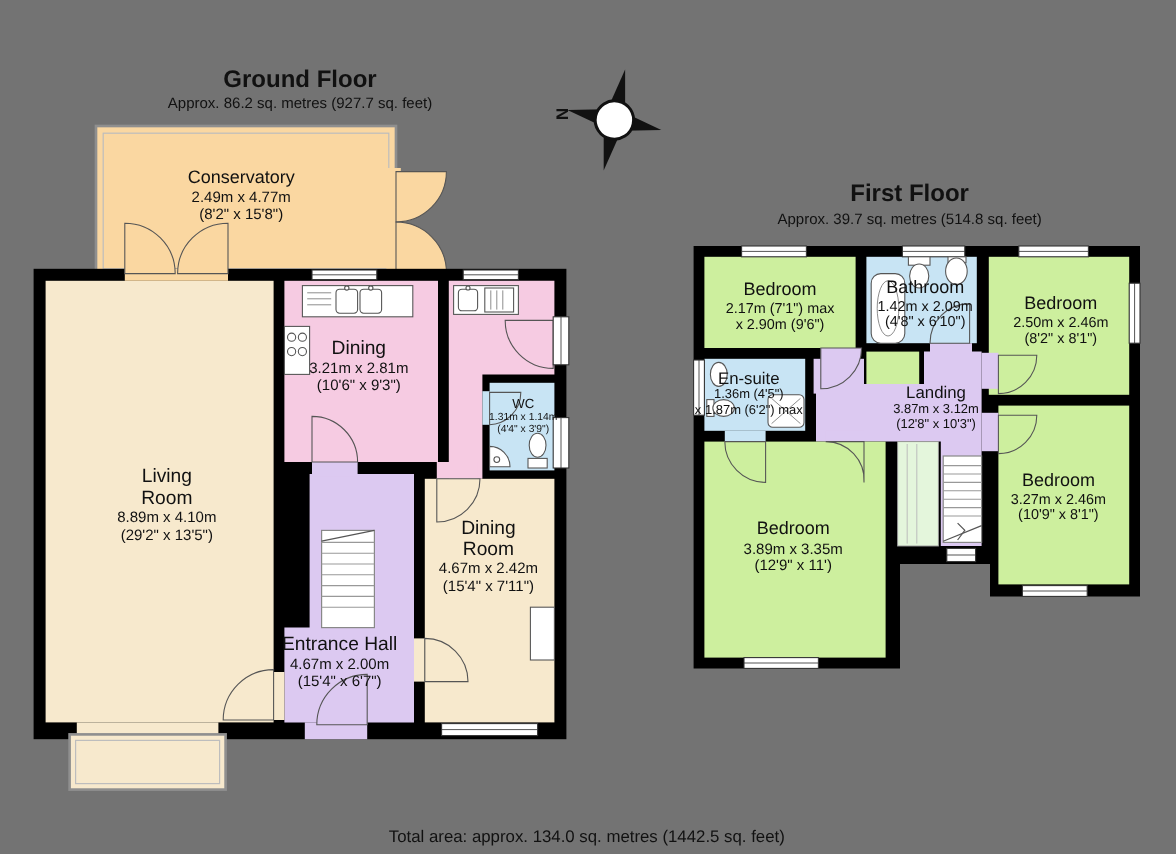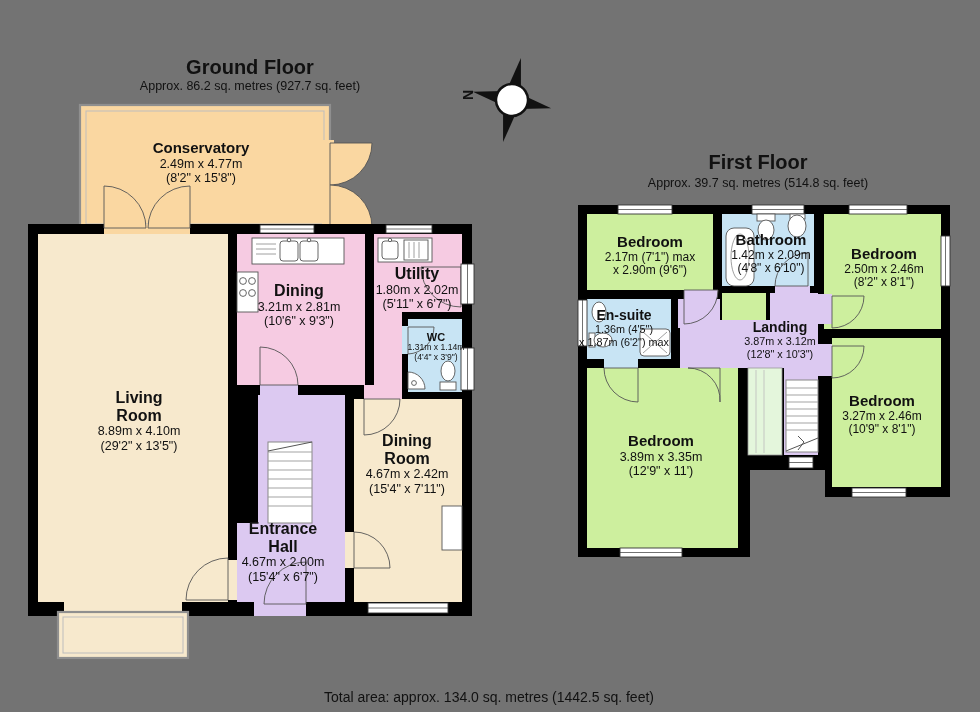--- a/index.html
+++ b/index.html
@@ -12,21 +12,21 @@
   .f-green{fill:var(--green)} .f-palegreen{fill:var(--palegreen)}
   .door{stroke:#555;stroke-width:0.9;}
   .fixture{fill:#fff;stroke:#555;stroke-width:0.9;}
   .fixline{stroke:#888;stroke-width:0.8;fill:none;}
   .win{fill:#fff;stroke:#333;stroke-width:0.9;}
   .winline{stroke:#333;stroke-width:0.7;}
   .thinwall2{fill:none;stroke:#bdbdbd;stroke-width:1;}
   .stairs{fill:#fff;stroke:#888;stroke-width:1;}
   .tread{stroke:#999;stroke-width:0.9;fill:none;}
   .lbl{position:absolute;transform:translate(-50%,-50%);text-align:center;white-space:nowrap;}
-  .rname{font-weight:bold;font-size:15px;line-height:1.1;}
+  .rname{font-weight:normal;font-size:15px;line-height:1.1;}
   .rdim{font-size:12.5px;line-height:1.16;}
   .wrapname .rname{white-space:normal;margin:0 auto;}
   .lbl-lg .rname{font-size:16px;}
   .lbl-md .rdim{font-size:12px;}
   .lbl-sm .rname{font-size:14px;} .lbl-sm .rdim{font-size:10.8px;}
   .lbl-xs .rname{font-size:11px;} .lbl-xs .rdim{font-size:8.6px;line-height:1.12;}
   .floor-title{position:absolute;transform:translate(-50%,-50%);font-weight:bold;font-size:20px;white-space:nowrap;}
   .floor-sub{position:absolute;transform:translate(-50%,-50%);font-size:12.5px;white-space:nowrap;}
   .footer{position:absolute;transform:translate(-50%,-50%);font-size:14px;white-space:nowrap;}
   .north{position:absolute;transform:translate(-50%,-50%) rotate(-90deg);font-weight:bold;font-size:14px;}
@@ -247,25 +247,20 @@
     <div class="rdim">2.49m x 4.77m</div>
     <div class="rdim">(8'2" x 15'8")</div>
   </div>
 
   <div class="lbl lbl-lg" style="left:299px;top:305px">
     <div class="rname">Dining</div>
     <div class="rdim">3.21m x 2.81m</div>
     <div class="rdim">(10'6" x 9'3")</div>
   </div>
 
-  <div class="lbl lbl-lg" style="left:417px;top:288px">
-    <div class="rname">Utility</div>
-    <div class="rdim">1.80m x 2.02m</div>
-    <div class="rdim">(5'11" x 6'7")</div>
-  </div>
 
   <div class="lbl lbl-xs" style="left:436px;top:347px">
     <div class="rname">WC</div>
     <div class="rdim">1.31m x 1.14m</div>
     <div class="rdim">(4'4" x 3'9")</div>
   </div>
 
   <div class="lbl lbl-lg wrapname" style="left:139px;top:421px">
     <div class="rname" style="width:80px">Living Room</div>
     <div class="rdim">8.89m x 4.10m</div>

